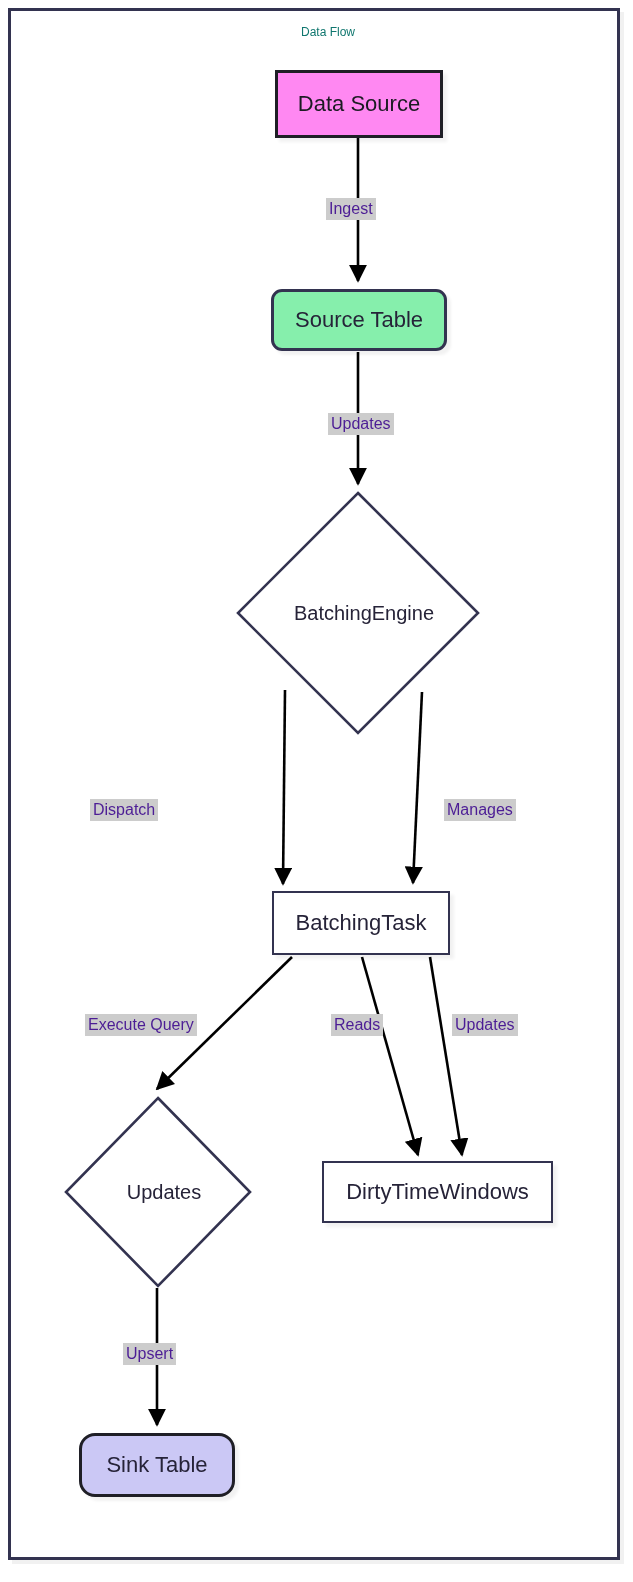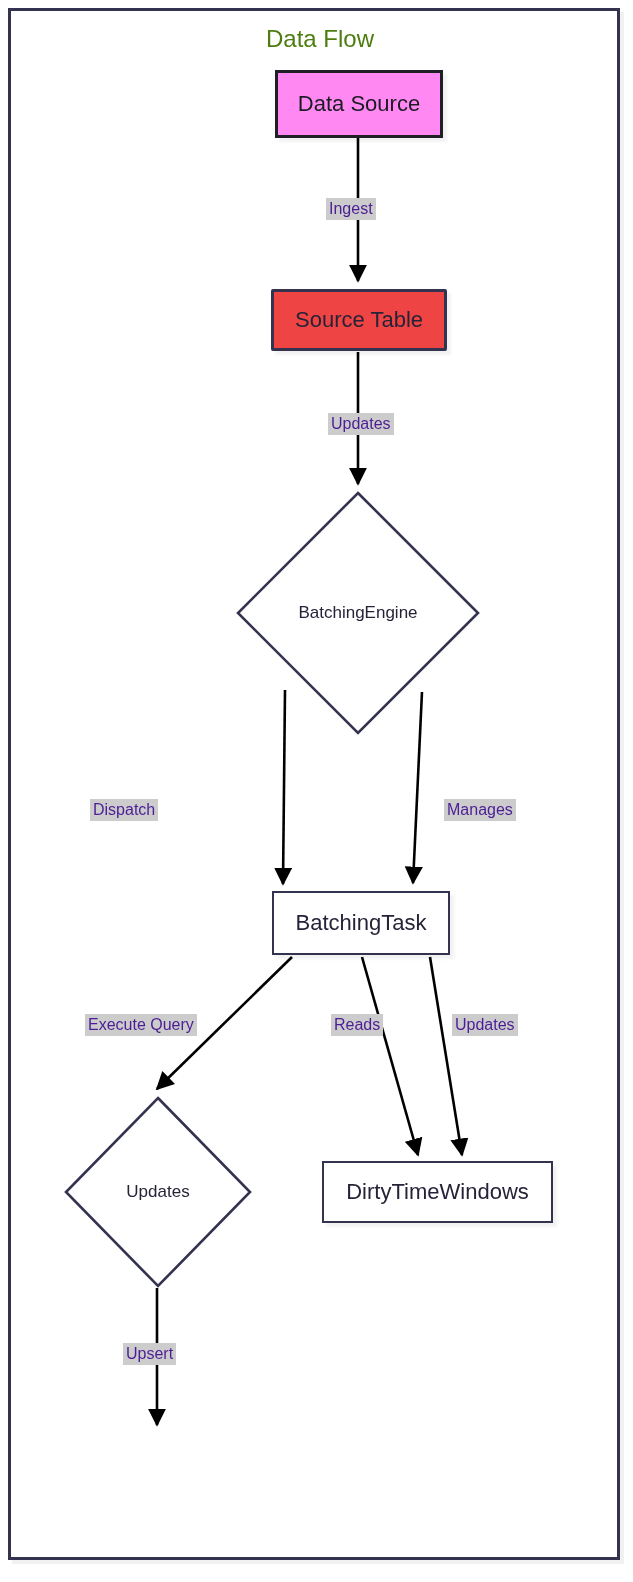--- a/index.html
+++ b/index.html
@@ -27,26 +27,26 @@
     top: 8px;
     width: 612px;
     height: 1552px;
     border: 3px solid #333350;
     background: #ffffff;
     box-sizing: border-box;
     box-shadow: 4px 4px 0 rgba(0,0,0,0.055);
   }
   .frame-title {
     position: absolute;
-    left: 6px;
+    left: 14px;
     top: 14px;
     width: 100%;
     text-align: center;
-    font-size: 24px;
-    color: #4d7c0f;
+    font-size: 12px;
+    color: #0f766e;
     font-family: "Liberation Sans", sans-serif;
   }
   svg.edges {
     position: absolute;
     left: 0;
     top: 0;
     width: 633px;
     height: 1582px;
     pointer-events: none;
   }
@@ -67,48 +67,48 @@
     box-shadow: 4px 4px 3px rgba(0,0,0,0.055);
   }
   .node-rect.pink {
     background: #ff88f2;
     border-color: #1f1f26;
     border-width: 3px;
     color: #1b1b22;
   }
   .node-stadium {
     border: 3px solid #333350;
-    background: #ef4444;
-    border-radius: 2px;
+    background: #86efac;
+    border-radius: 11px;
     box-shadow: 4px 4px 3px rgba(0,0,0,0.055);
   }
   .node-stadium.lavender {
     background: #cbc8f5;
     border-color: #1f1f26;
     border-radius: 16px;
   }
   .node-diamond-wrap {
     position: absolute;
   }
   .node-diamond-wrap svg {
     position: absolute;
     left: 0;
     top: 0;
     overflow: visible;
   }
   .node-diamond-label {
     position: absolute;
-    left: 0;
+    left: 6px;
     top: 0;
     width: 100%;
     height: 100%;
     display: flex;
     align-items: center;
     justify-content: center;
-    font-size: 17px;
+    font-size: 20px;
     color: #262338;
   }
   .edge-label {
     position: absolute;
     background: #cccccc;
     color: #4c1d95;
     font-size: 16px;
     padding: 1px 3px;
     white-space: nowrap;
     line-height: 1.25;
@@ -172,20 +172,23 @@
     <svg width="190" height="194" viewBox="0 0 190 194">
       <polygon points="95,3 187,97 95,191 3,97" fill="#ffffff" stroke="#333350" stroke-width="2.6"></polygon>
     </svg>
     <div class="node-diamond-label">Updates</div>
   </div>
 
   <div class="node node-rect" style="left:322px; top:1161px; width:231px; height:62px;">
     <span>DirtyTimeWindows</span>
   </div>
 
+  <div class="node node-stadium lavender" style="left:79px; top:1433px; width:156px; height:64px;">
+    <span>Sink Table</span>
+  </div>
 
   <div class="edge-label" style="left:326px; top:198px;">Ingest</div>
 
   <div class="edge-label" style="left:328px; top:413px;">Updates</div>
 
   <div class="edge-label" style="left:90px; top:799px;">Dispatch</div>
 
   <div class="edge-label" style="left:444px; top:799px;">Manages</div>
 
   <div class="edge-label" style="left:85px; top:1014px;">Execute Query</div>

